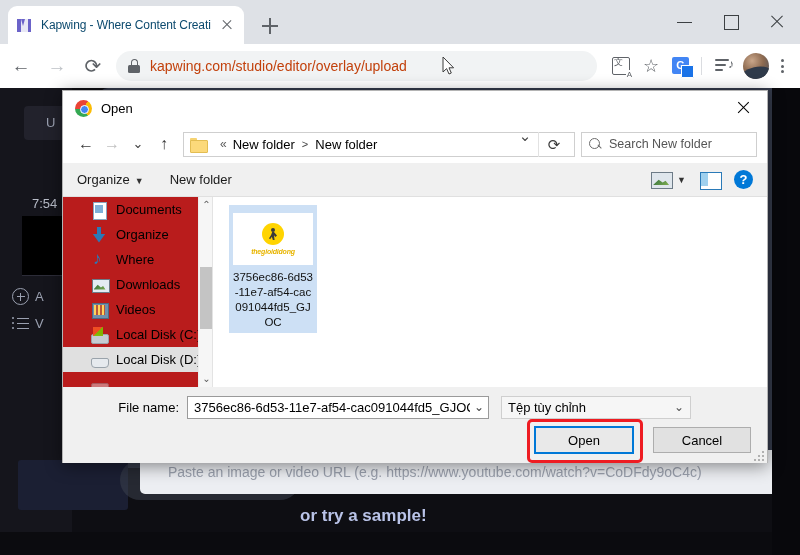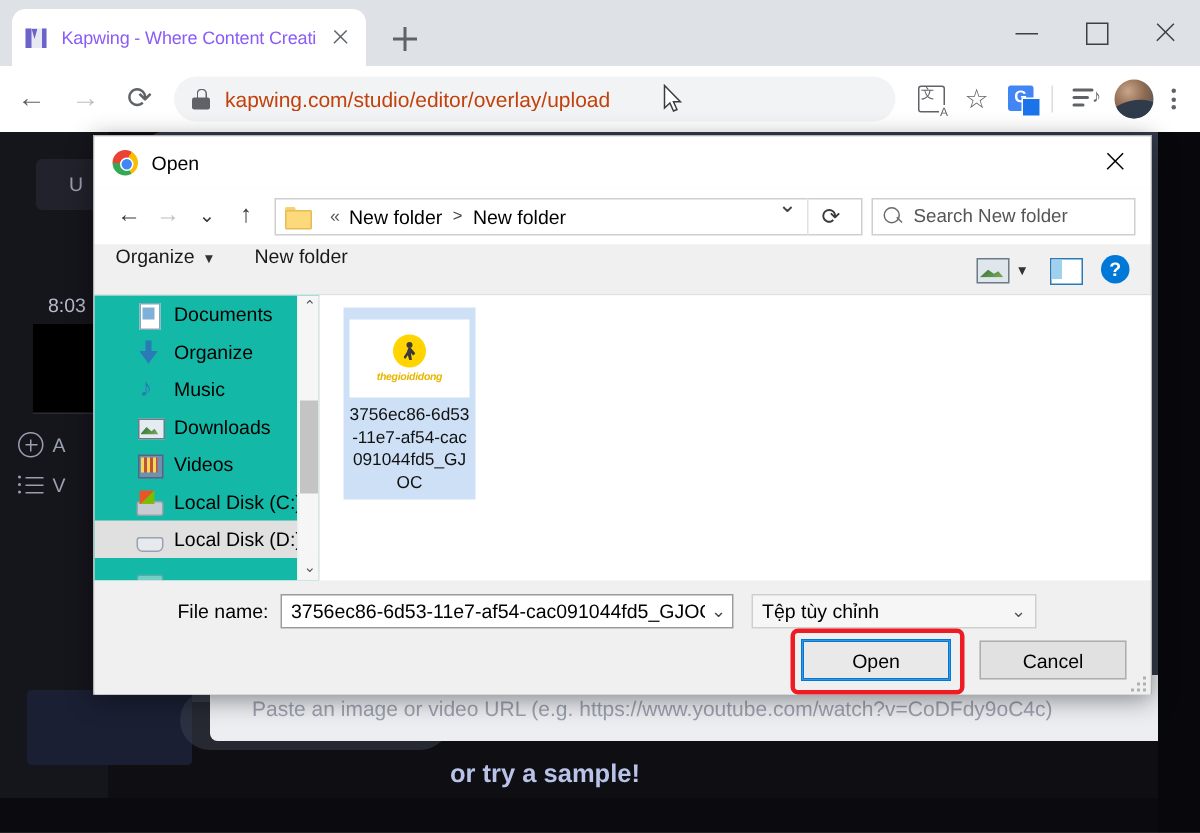--- a/index.html
+++ b/index.html
@@ -32,21 +32,21 @@
   .fav-m:before, .fav-m:after{
     content:""; position:absolute; top:0; width:3.5px; height:13px; background:#6b63c9;
   }
   .fav-m:before{ left:0; }
   .fav-m:after{ right:0; }
   .fav-mid{
     position:absolute; left:5px; top:2px; width:4px; height:7px; background:#6b63c9;
     clip-path: polygon(0 0, 100% 0, 50% 100%);
   }
   .tab-title {
-    font-size:12px; color:#8b5cf6; white-space:nowrap; overflow:hidden;
+    font-size:12px; color:#0c4a6e; white-space:nowrap; overflow:hidden;
     flex:1 1 auto; letter-spacing:-0.1px;
   }
   .tab-close {
     width:18px;height:18px; flex:0 0 auto; position:relative; margin-left:2px;
   }
   .tab-close:before,.tab-close:after{
     content:""; position:absolute; left:3px; top:8px; width:12px; height:1.4px; background:#5f6368;
   }
   .tab-close:before{ transform:rotate(45deg); }
   .tab-close:after{ transform:rotate(-45deg); }
@@ -251,21 +251,21 @@
     width:176px; height:25px; border:1px solid #cfcfcf; background:#fff; margin-left:6px;
     display:flex; align-items:center; padding:0 7px; flex:0 0 auto;
   }
   .search-ic { width:13px; height:13px; position:relative; margin-right:7px; flex:0 0 auto;}
   .search-ic:before{ content:""; position:absolute; left:0; top:0; width:9px; height:9px; border:1.3px solid #6b6b6b; border-radius:50%;}
   .search-ic:after{ content:""; position:absolute; left:8px; top:8px; width:5px; height:1.3px; background:#6b6b6b; transform:rotate(45deg);}
   .search-ph { font-size:12.5px; color:#555; }
 
   .dlg-cmdbar {
     position:absolute; left:0; top:72px; width:100%; height:34px; background:#f0f0f0;
-    border-bottom:1px solid #e0e0e0; display:flex; padding:0 14px;
+    border-bottom:1px solid #e0e0e0; display:flex; align-items:center; padding:0 14px;
   }
   .cmd { font-size:13px; color:#1a1a1a; margin-right:26px; }
   .cmd .caret { font-size:9px; margin-left:5px; color:#333;}
   .cmd-right { margin-left:auto; display:flex; align-items:center; }
   .viewic { width:22px; height:17px; position:relative; margin-right:3px;}
   .viewic:before{ content:""; position:absolute; left:1px; top:1px; width:20px; height:15px; border:1.3px solid #6d7b87; background:#dfe6ec;}
   .viewic:after{ content:""; position:absolute; left:3px; top:7px; width:16px; height:7px;
     background:linear-gradient(135deg,#2f6d3d,#7fae50); clip-path: polygon(0 100%, 35% 25%, 60% 65%, 78% 40%, 100% 100%); }
   .viewcaret { font-size:9px; color:#333; margin:0 14px 0 2px;}
   .paneic { width:20px; height:16px; position:relative; margin-right:14px;}
@@ -273,21 +273,21 @@
   .paneic:after{ content:""; position:absolute; left:1.4px; top:1.4px; width:7px; height:13.2px; background:#9fd0ee;}
   .helpic {
     width:19px; height:19px; border-radius:50%; background:#0078d7; color:#fff;
     font-size:13px; font-weight:bold; text-align:center; line-height:19px;
   }
 
   .dlg-body {
     position:absolute; left:0; top:106px; width:100%; height:190px; background:#fff;
     display:flex;
   }
-  .nav-pane { width:150px; height:190px; position:relative; overflow:hidden; background:#14b8a6; }
+  .nav-pane { width:150px; height:190px; position:relative; overflow:hidden; background:#b91c1c; }
   .np-item {
     height:25px; display:flex; align-items:center; padding-left:28px; font-size:13px; color:#000;
   }
   .np-item.sel { background:#e0e0e0; }
   .np-ic { width:17px; height:16px; position:relative; margin-right:8px; flex:0 0 auto; }
   .ic-doc:before{ content:""; position:absolute; left:2px; top:0; width:12px; height:16px; background:#fff; border:1px solid #8aa6bf;}
   .ic-doc:after{ content:""; position:absolute; left:4px; top:3px; width:8px; height:8px; background:#7fb0d8;}
   .ic-dl:before{ content:""; position:absolute; left:6px; top:0; width:4px; height:9px; background:#2a7ab8;}
   .ic-dl:after{ content:""; position:absolute; left:1.5px; top:7px; width:13px; height:9px; background:#2a7ab8;
     clip-path: polygon(0 0, 100% 0, 50% 100%); }
@@ -370,21 +370,21 @@
   .resize-grip i:nth-child(5){right:4px;bottom:4px;} .resize-grip i:nth-child(6){right:0;bottom:8px;}
 </style>
 </head>
 <body>
 
 <div id="screen">
 
   <div class="page-bg">
     <div class="kap-left-rail">
       <div class="kap-topbtn">U</div>
-      <div class="kap-time">8:03</div>
+      <div class="kap-time">7:54</div>
       <div class="kap-thumb"></div>
       <div class="kap-rail-item a">
         <span class="ic-plus"></span>
         <span>A</span>
       </div>
       <div class="kap-rail-item b">
         <span class="ic-list">
           <b></b>
             <b></b>
             <b></b>
@@ -518,21 +518,21 @@
         <div class="np-item">
           <span class="np-ic ic-doc"></span>
           <span>Documents</span>
         </div>
         <div class="np-item">
           <span class="np-ic ic-dl"></span>
           <span>Organize</span>
         </div>
         <div class="np-item">
           <span class="np-ic ic-music"></span>
-          <span>Music</span>
+          <span>Where</span>
         </div>
         <div class="np-item">
           <span class="np-ic ic-pic"></span>
           <span>Downloads</span>
         </div>
         <div class="np-item">
           <span class="np-ic ic-vid"></span>
           <span>Videos</span>
         </div>
         <div class="np-item">

